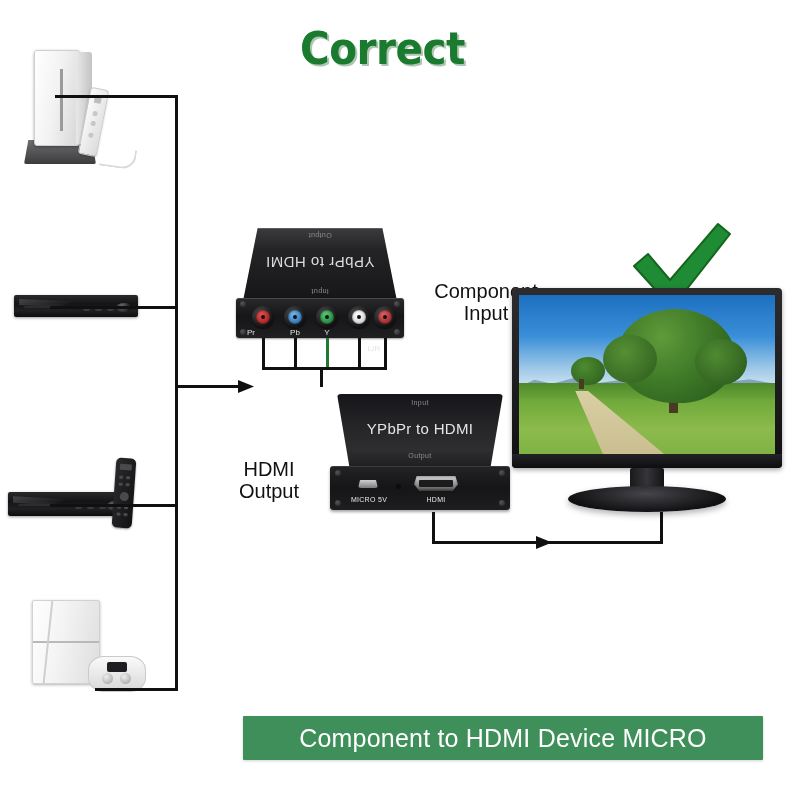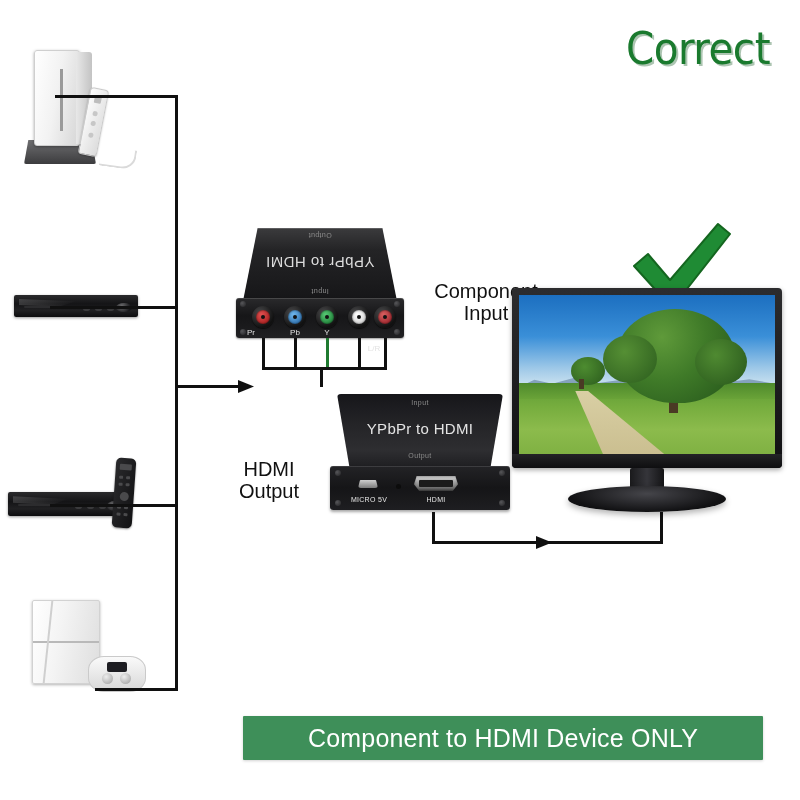--- a/index.html
+++ b/index.html
@@ -6,22 +6,22 @@
   body{
     width:800px;height:800px;background:#ffffff;
     font-family:"Liberation Sans","DejaVu Sans",sans-serif;
     overflow:hidden;position:relative;
   }
   #stage{position:absolute;left:0;top:0;width:800px;height:800px;}
   .abs{position:absolute;}
 
   
   #title{
-    left:300px;top:26px;width:470px;text-align:right;
-    color:#1a7a2e;font-weight:normal;
+    left:300px;top:26px;width:470px;text-align:left;
+    color:#1a7a2e;font-weight:bold;
     font-family:"DejaVu Sans Condensed","Liberation Sans",sans-serif;
     letter-spacing:-0.5px;line-height:1.02;
     text-shadow:2px 2px 0 rgba(20,90,35,.35);
   }
   #title .l1{font-size:45px;display:block;}
   #title .l2{font-size:45px;display:block;}
 
   
   .plainlabel{color:#111;font-size:20px;line-height:1.12;}
 
@@ -362,16 +362,16 @@
       <div class="tree-small2"></div>
       <div class="trunk"></div>
       <div class="tree-canopy"></div>
     </div>
     <div class="tvbezel-b"></div>
     <div class="tvneck"></div>
     <div class="tvbase"></div>
   </div>
 
   <div class="abs" id="banner">
-    <span>Component to HDMI Device ONLY</span>
+    <span>Component to HDMI Device MICRO</span>
   </div>
 
 </div>
 
 </body></html>

